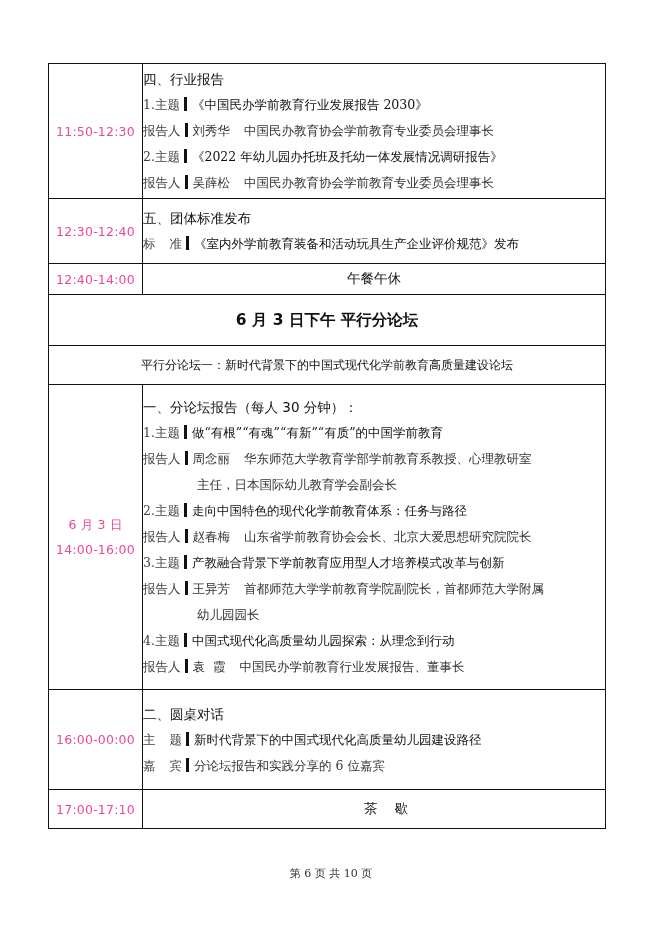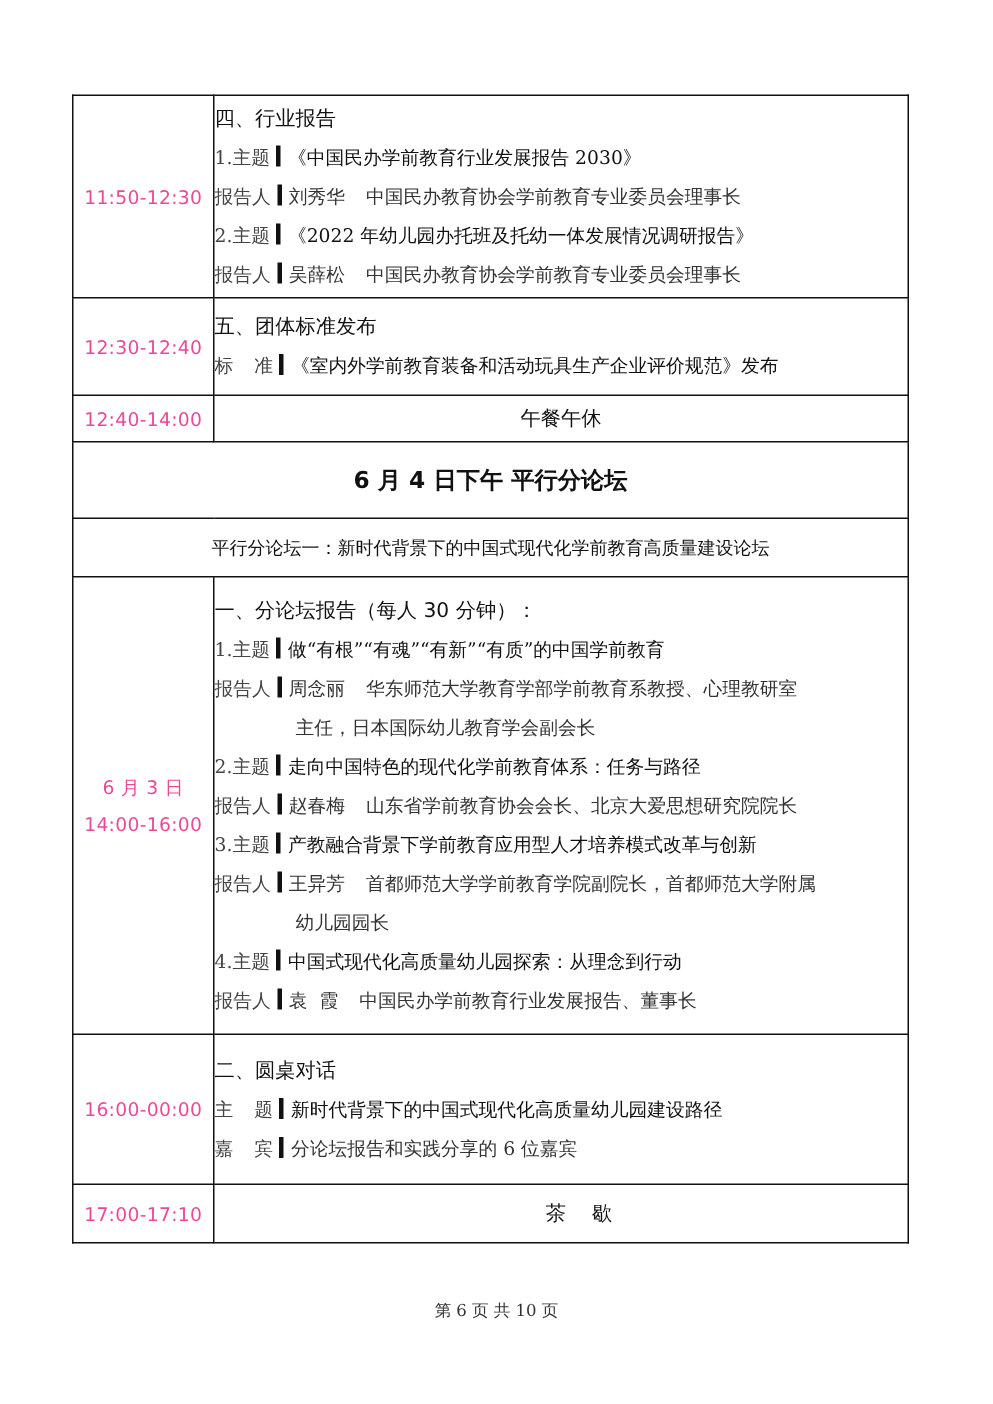--- a/index.html
+++ b/index.html
@@ -61,21 +61,21 @@
       </div>
     </td>
   </tr>
 
   <tr style="height:31px;">
     <td class="time">12:40-14:00</td>
     <td class="center-cell">午餐午休</td>
   </tr>
 
   <tr>
-    <td colspan="2" class="section-title">6 月 4 日下午  平行分论坛</td>
+    <td colspan="2" class="section-title">6 月 3 日下午  平行分论坛</td>
   </tr>
 
   <tr>
     <td colspan="2" class="forum-title">平行分论坛一：新时代背景下的中国式现代化学前教育高质量建设论坛</td>
   </tr>
 
   <tr style="height:305px;">
     <td class="time timebox">
       <span class="date">6 月 3 日</span>
       <span>14:00-16:00</span>

